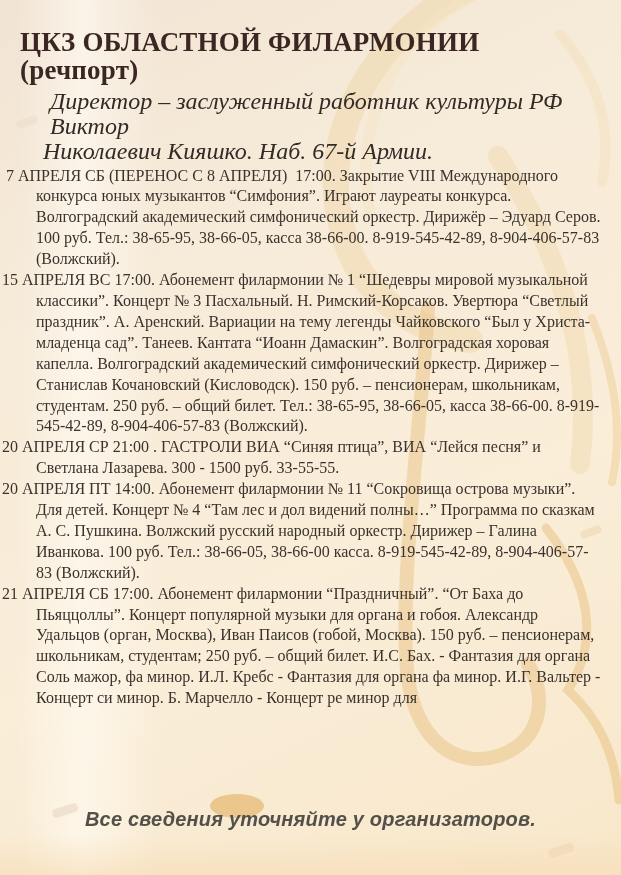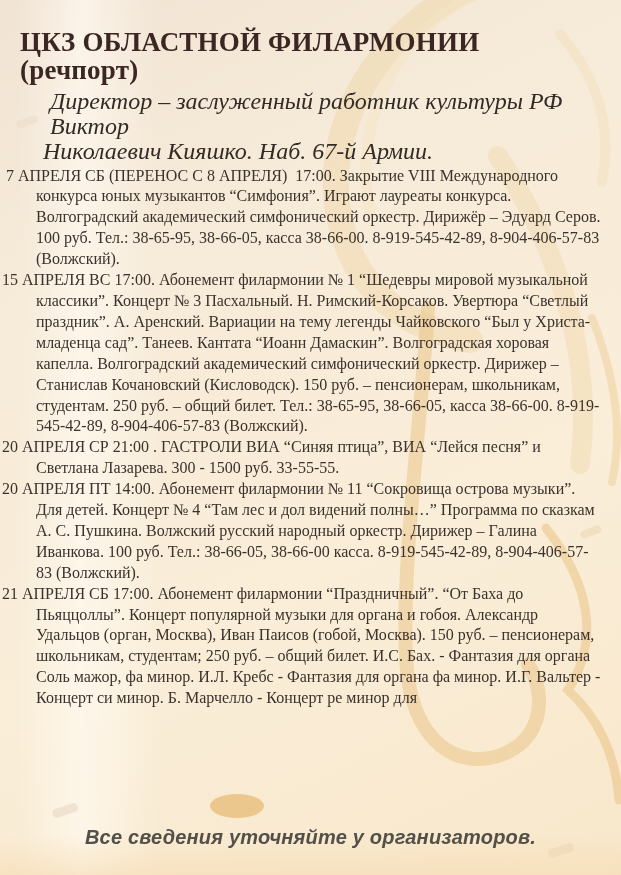--- a/index.html
+++ b/index.html
@@ -31,21 +31,21 @@
     margin:0 0 0 48px;line-height:1.04;
   }
   .subtitle .l2{display:block;margin-left:-7px;font-style:italic;}
   .events{margin-top:2px;}
   .event{
     margin:0;color:#3a322c;font-size:16px;line-height:20.9px;
     padding-left:34px;text-indent:-34px;
   }
   .e-num{white-space:pre;}
   .footer{
-    position:absolute;left:0;right:0;top:826px;text-align:center;z-index:3;
+    position:absolute;left:0;right:0;top:808px;text-align:center;z-index:3;
     font-family:"Liberation Sans","DejaVu Sans",sans-serif;
     font-weight:bold;font-style:italic;font-size:20px;color:#53504a;
     letter-spacing:0.2px;
   }
 </style>
 </head>
 <body>
 
 <div class="slide">
 

